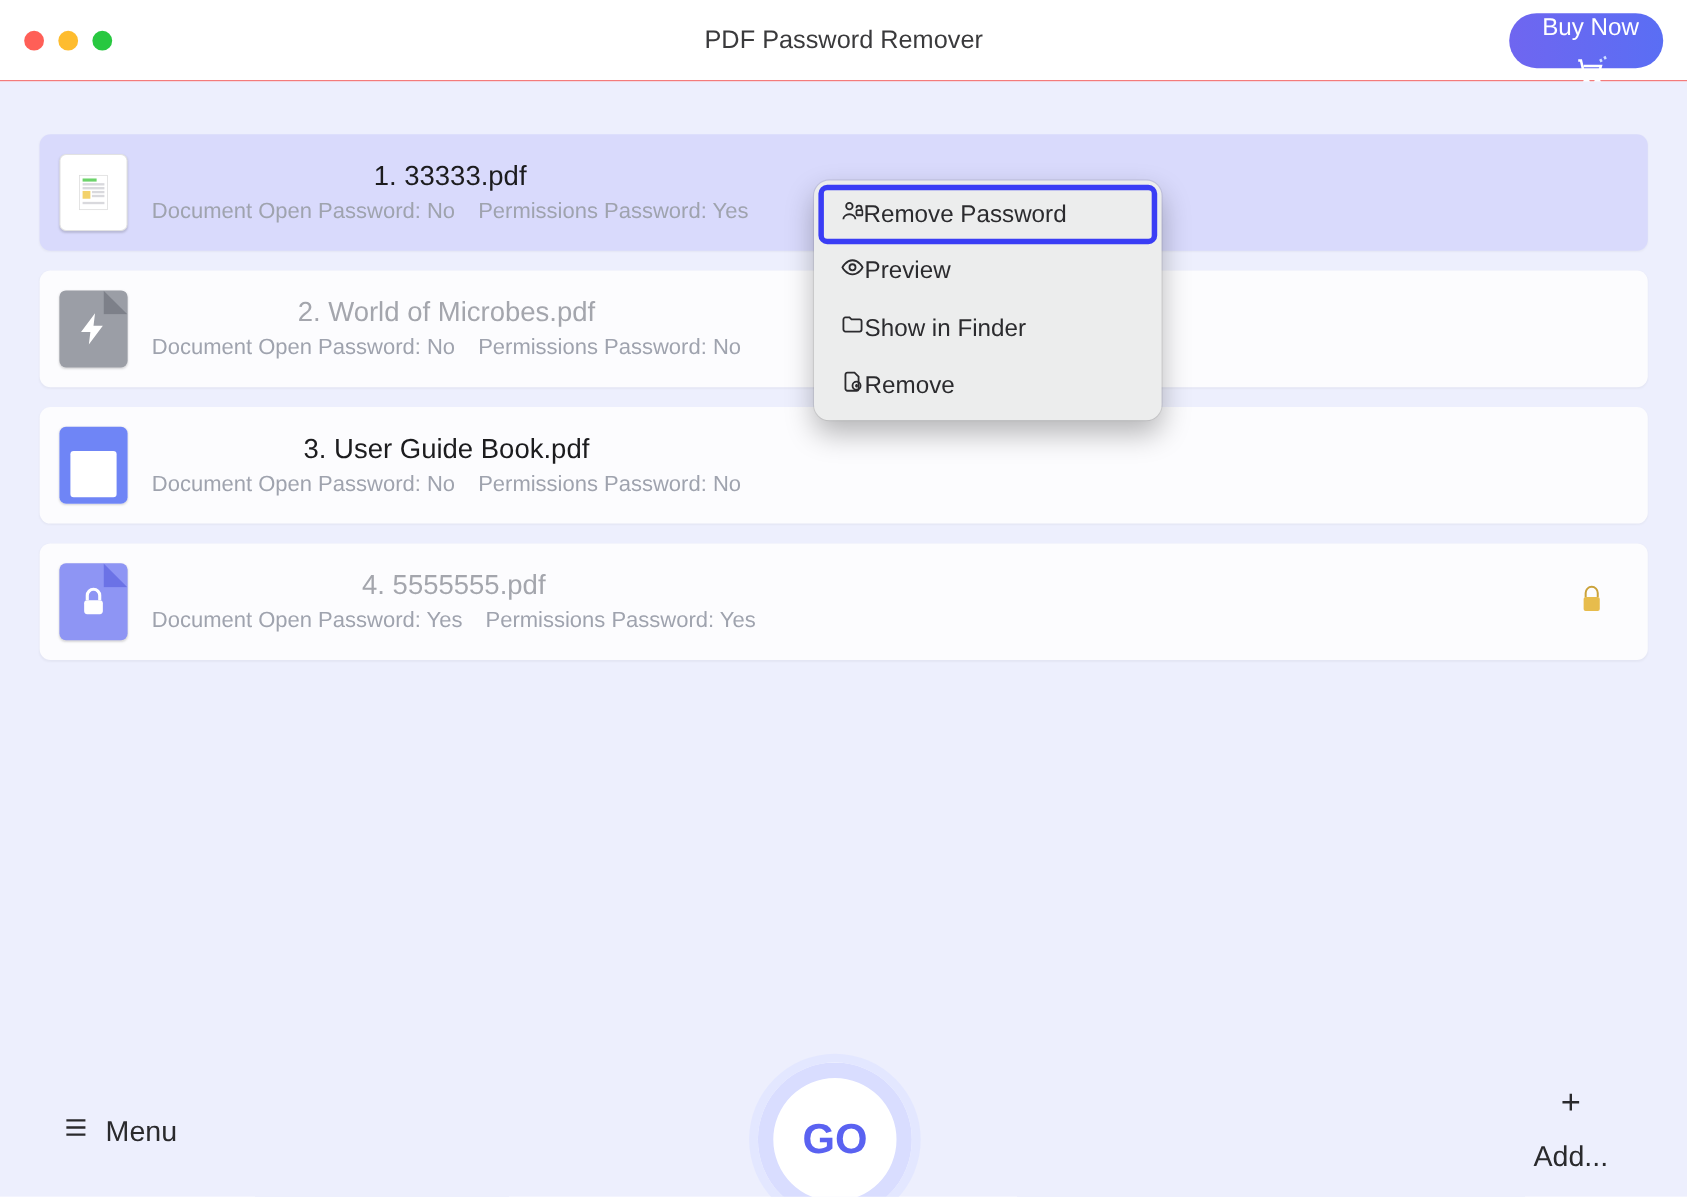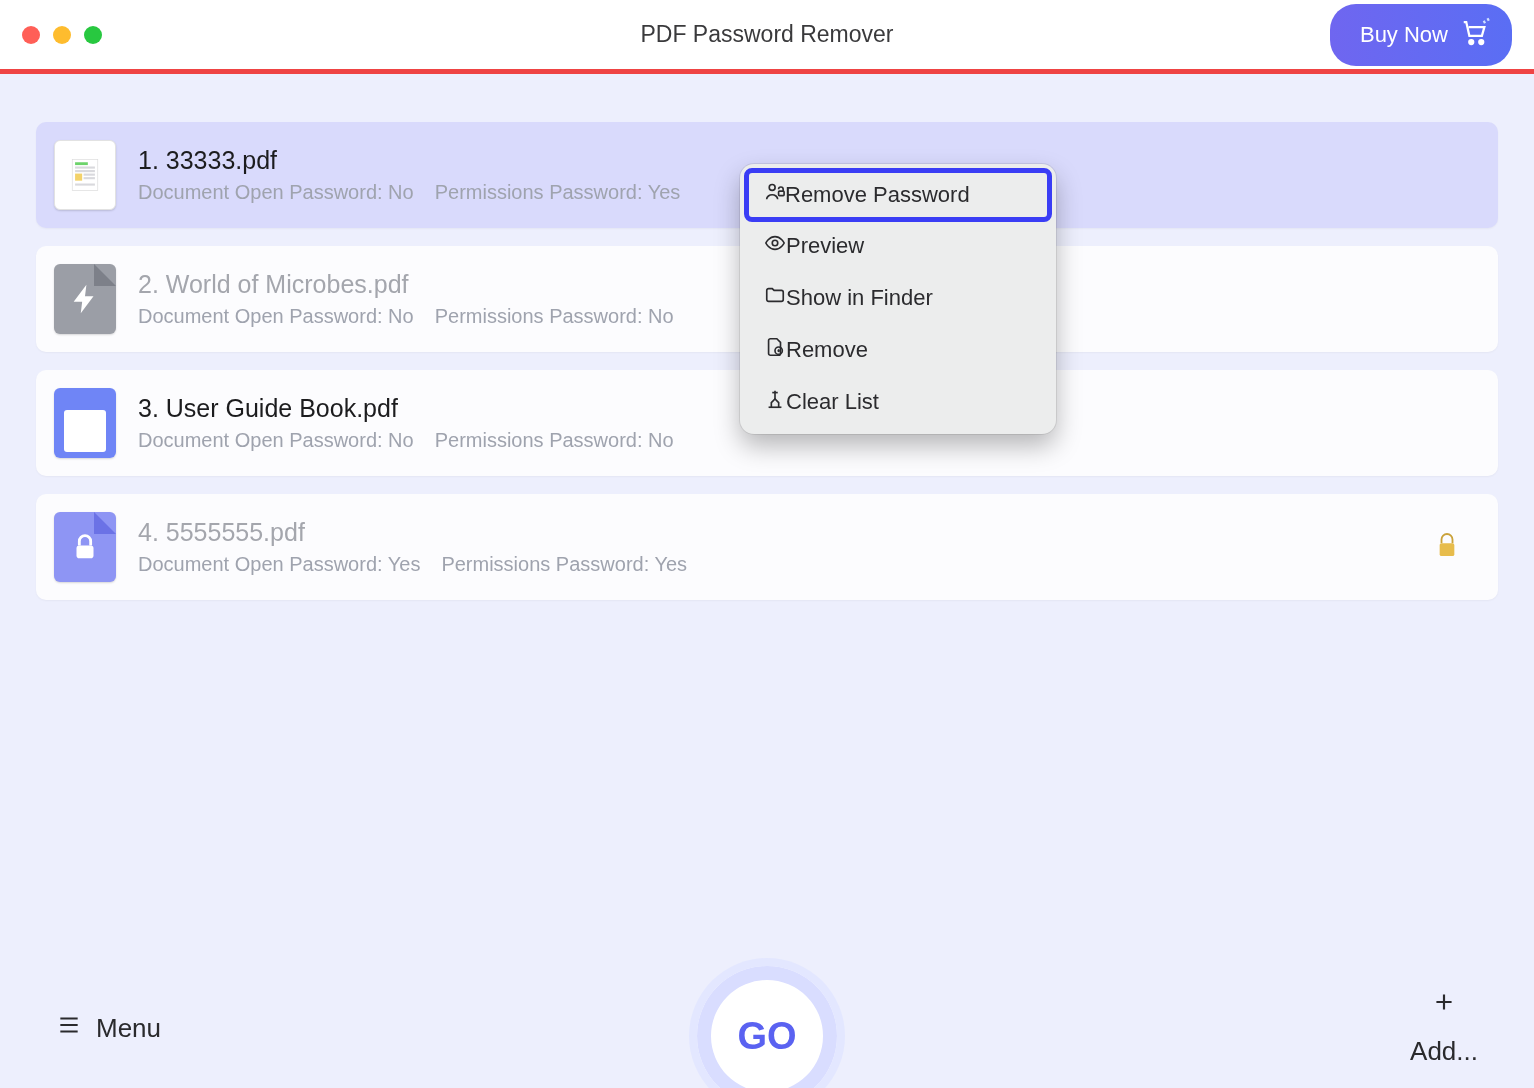--- a/index.html
+++ b/index.html
@@ -5,39 +5,39 @@
   * { box-sizing: border-box; margin: 0; padding: 0; }
   html, body { width: 1534px; height: 1088px; font-family: -apple-system, "Helvetica Neue", Arial, sans-serif; }
   body { background: #fff; position: relative; overflow: hidden; }
 
   
   .titlebar {
     height: 74px;
     display: flex;
     align-items: center;
     padding: 0 22px;
-    border-bottom: 5px solid #ef4444;
+    border-bottom: 1px solid #ef4444;
     background: #fff;
   }
   .traffic-lights { display: flex; gap: 13px; }
   .tl { width: 18px; height: 18px; border-radius: 50%; }
   .tl.close    { background: #ff5f57; }
   .tl.minimize { background: #febc2e; }
   .tl.maximize { background: #28c840; }
   .title {
     position: absolute; left: 0; right: 0; text-align: center;
     font-size: 23px; color: #3a3a3c; pointer-events: none; font-weight: 400;
   }
   .buy-now {
     margin-left: auto;
-    height: 62px; padding: 0 22px 0 30px;
+    height: 50px; padding: 0 22px 0 30px;
     border: none; border-radius: 26px;
     background: linear-gradient(90deg, #6f66f0 0%, #5a6ef4 100%);
     color: #fff; font-size: 22px; font-weight: 500;
-    display: inline-flex; align-items: center; gap: 12px; cursor: pointer;
+    display: inline-flex; align-items: center; gap: 12px; cursor: pointer; flex-direction: column;
   }
   .buy-now svg { width: 30px; height: 30px; }
 
   
   .main { position: absolute; inset: 74px 0 0 0; background: #edeffd; }
   .file-list { padding: 48px 36px 0 36px; display: flex; flex-direction: column; gap: 18px; }
   .file-row {
     display: flex; align-items: center;
     background: #fcfcfe;
     border-radius: 10px;
@@ -48,21 +48,21 @@
   }
   .file-row.selected { background: #d9dafc; }
   .thumb {
     width: 62px; height: 70px;
     border-radius: 6px;
     flex: 0 0 auto; margin-right: 22px;
     box-shadow: 0 1px 2px rgba(0,0,0,0.15);
     display:flex;align-items:center;justify-content:center;
     background:#fff;
   }
-  .file-main { display:flex; flex-direction:column; gap:6px; }
+  .file-main { display:flex; flex-direction:column; gap:6px;text-align:center; }
   .file-title { font-size: 25px; color: #1c1c1e; font-weight: 500; }
   .file-row.faded .file-title { color: #a4a6ad; }
   .meta { display:flex; gap:21px; font-size: 20px; color: #9fa3ae; }
   .lock-icon { position: absolute; right: 40px; top: 50%; transform: translateY(-50%); }
 
   
   .thumb.doc   { background:#fff; border:1px solid #e2e2e2; }
   .thumb.bolt  { background:#9b9ea6; position:relative; }
   .thumb.bolt::before{ content:""; position:absolute; top:0; right:0; width:22px; height:22px;
     background:#7d8089; clip-path: polygon(0 0, 100% 100%, 0 100%); border-top-right-radius:6px; }
@@ -90,21 +90,21 @@
     border-radius: 8px;
     font-size: 22px; color:#2b2b2e;
     cursor:pointer;
     border: 4px solid transparent;
   }
   .ctx-item svg { width:22px; height:22px; flex:0 0 auto; }
   .ctx-item.highlight { border: 5px solid #3a3df5; background:#eceded; margin:-2px; }
 
   
   .bottombar {
-    position:absolute; left:0; right:0; bottom:0;
+    position:absolute; left:0; right:16px; bottom:0;
     height: 120px; display:flex; align-items:center;
     padding: 0 56px;
   }
   .menu-btn, .add-btn {
     display:inline-flex; align-items:center; gap:14px;
     font-size: 26px; color:#2a2a2d; border:none; background:transparent; cursor:pointer;
   }
   .menu-btn svg, .add-btn svg { width:26px; height:26px; }
   .add-btn { margin-left:auto;flex-direction:column; }
   .go-btn {
@@ -249,31 +249,20 @@
     <div class="ctx-item">
       <span>
         <svg viewBox="0 0 24 24" fill="none" stroke="#2b2b2e" stroke-width="1.8">
             <path d="M7 3h7l4 4v12a2 2 0 0 1-2 2H7a2 2 0 0 1-2-2V5a2 2 0 0 1 2-2z"></path>
             <circle cx="16" cy="16" r="4"></circle>
             <path d="M15 15l2 2m0-2l-2 2"></path>
           </svg>
       </span>
       <span>Remove</span>
     </div>
-    <div class="ctx-item">
-      <span>
-        <svg viewBox="0 0 24 24" fill="none" stroke="#2b2b2e" stroke-width="1.8">
-            <path d="M5 21h14"></path>
-            <path d="M8 21v-5l4-4 4 4v5"></path>
-            <path d="M12 12V3"></path>
-            <path d="M9 5h6"></path>
-          </svg>
-      </span>
-      <span>Clear List</span>
-    </div>
   </div>
 
   <div class="bottombar">
     <button class="menu-btn">
       <span>
         <svg viewBox="0 0 24 24" stroke="#2a2a2d" stroke-width="2" fill="none">
             <path d="M4 6h16M4 12h16M4 18h16"></path>
           </svg>
       </span>
       <span>Menu</span>

